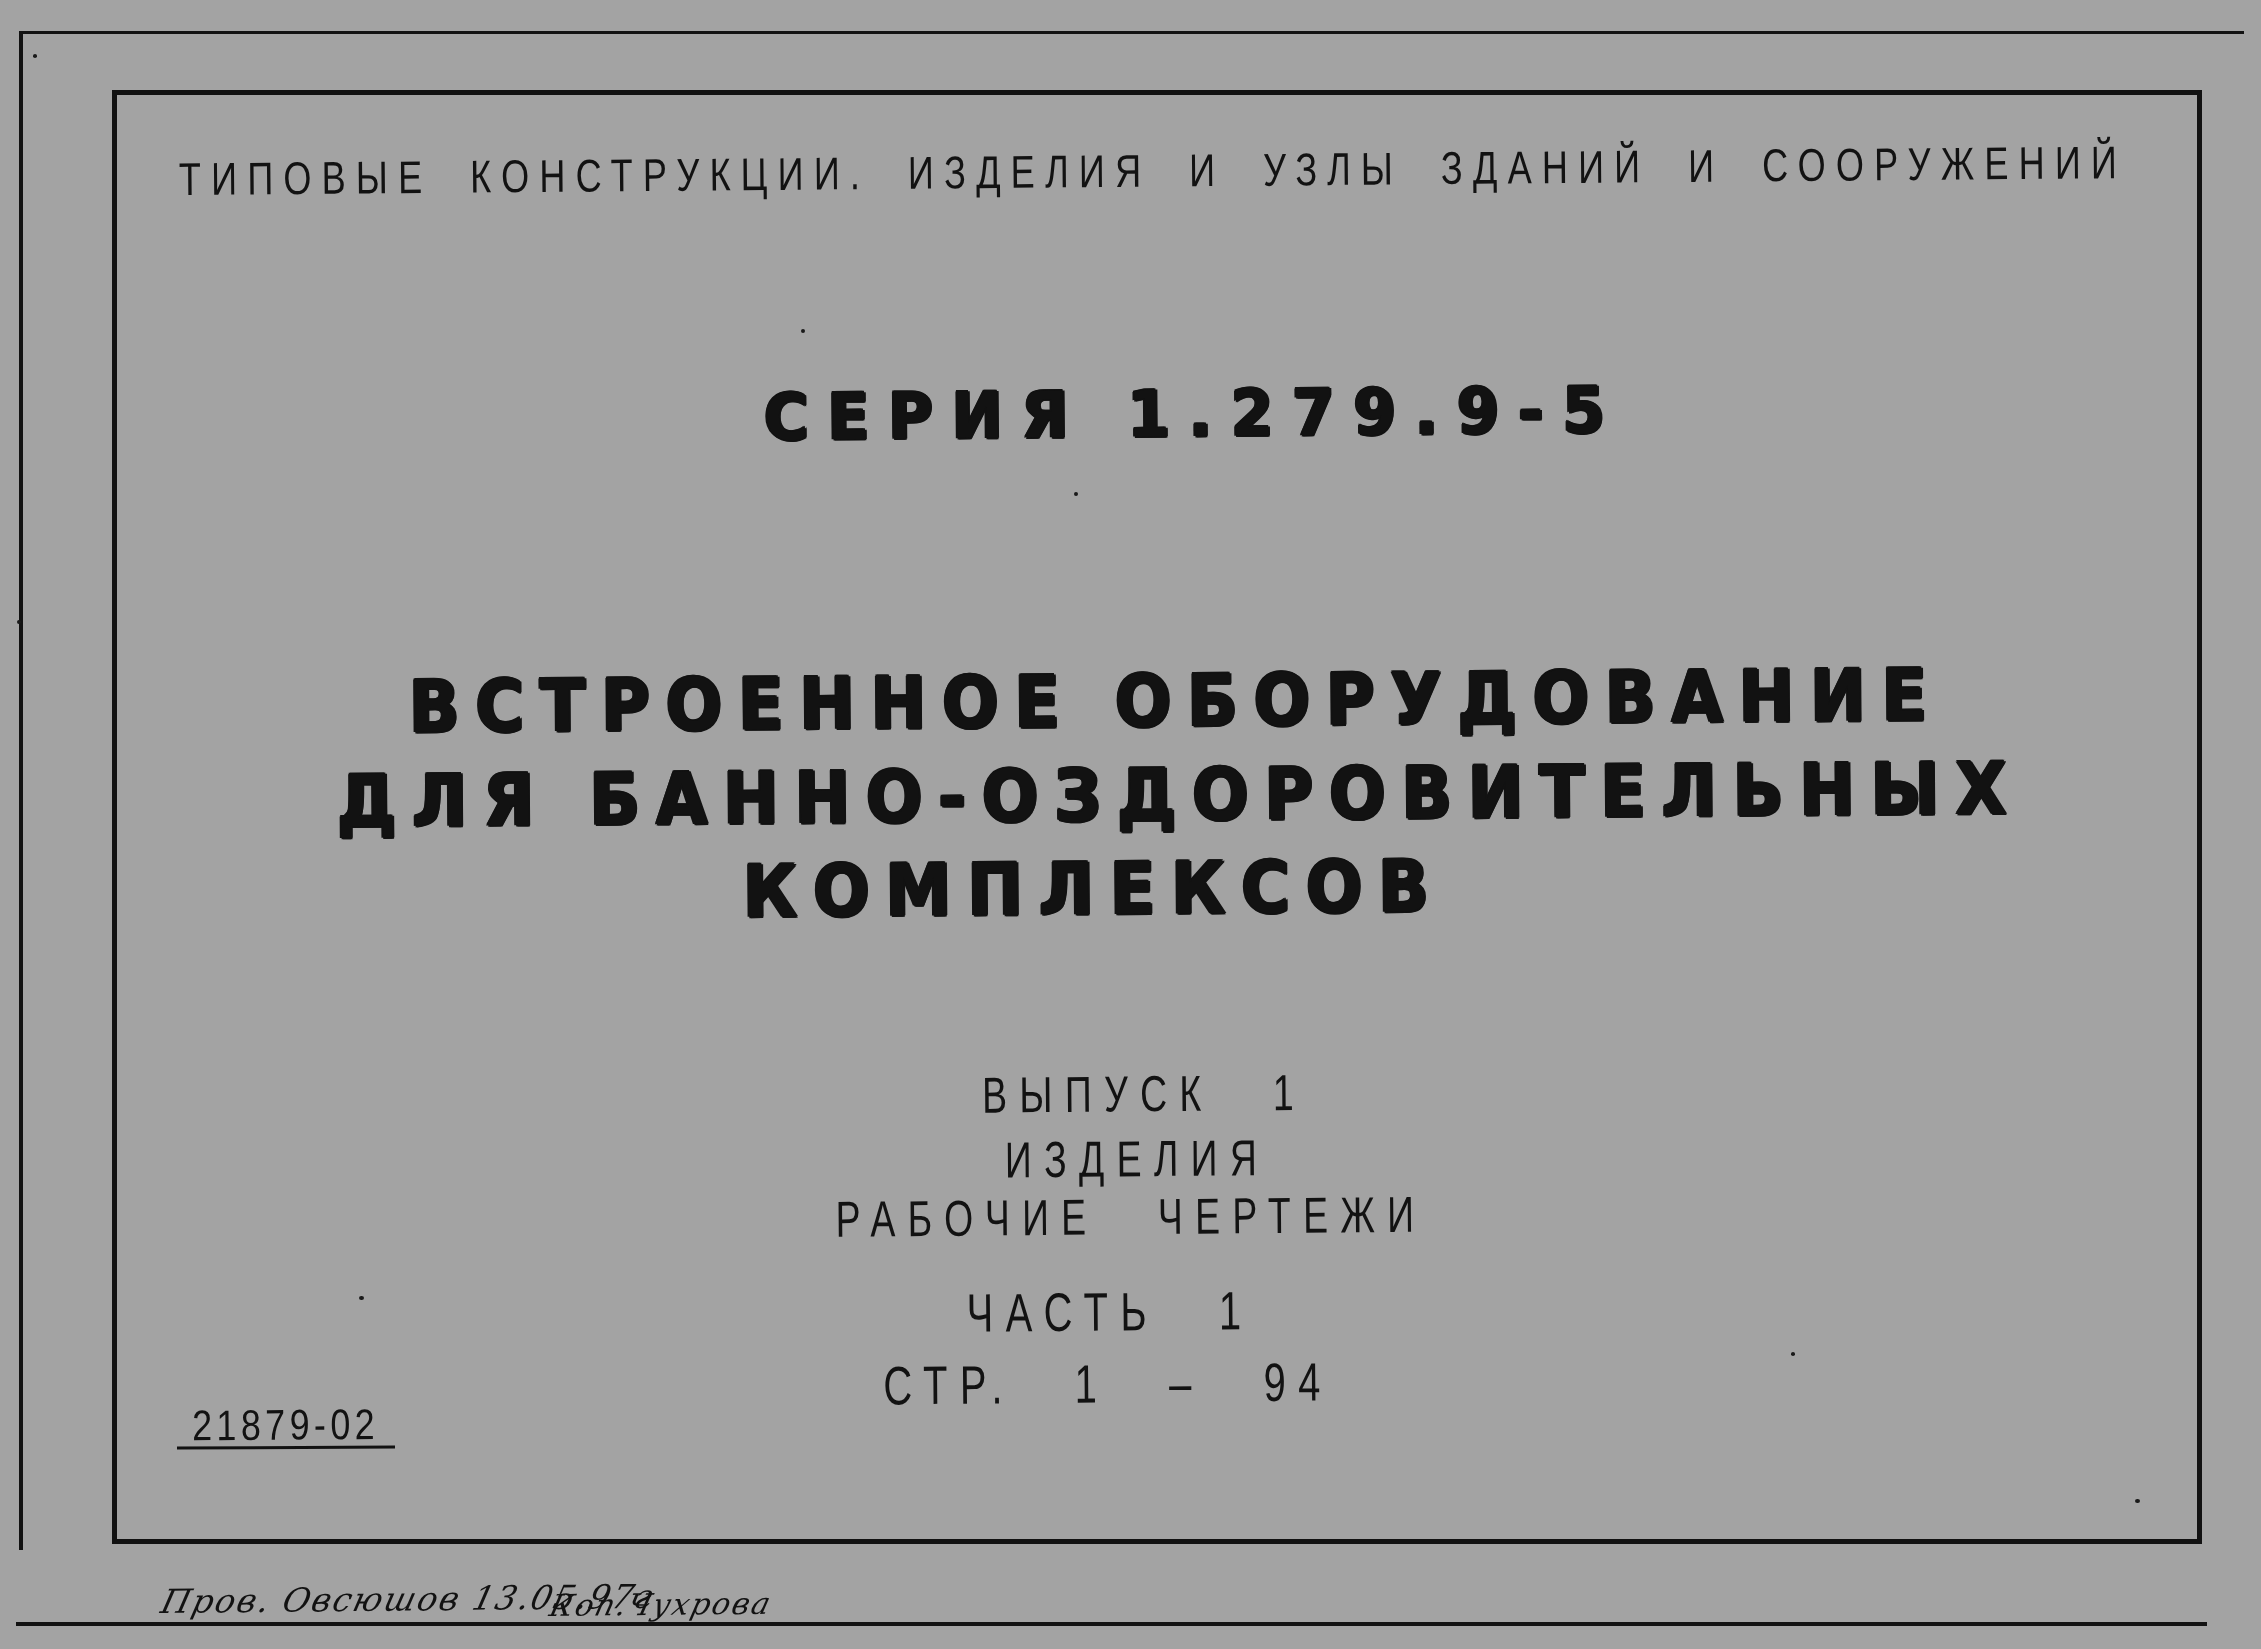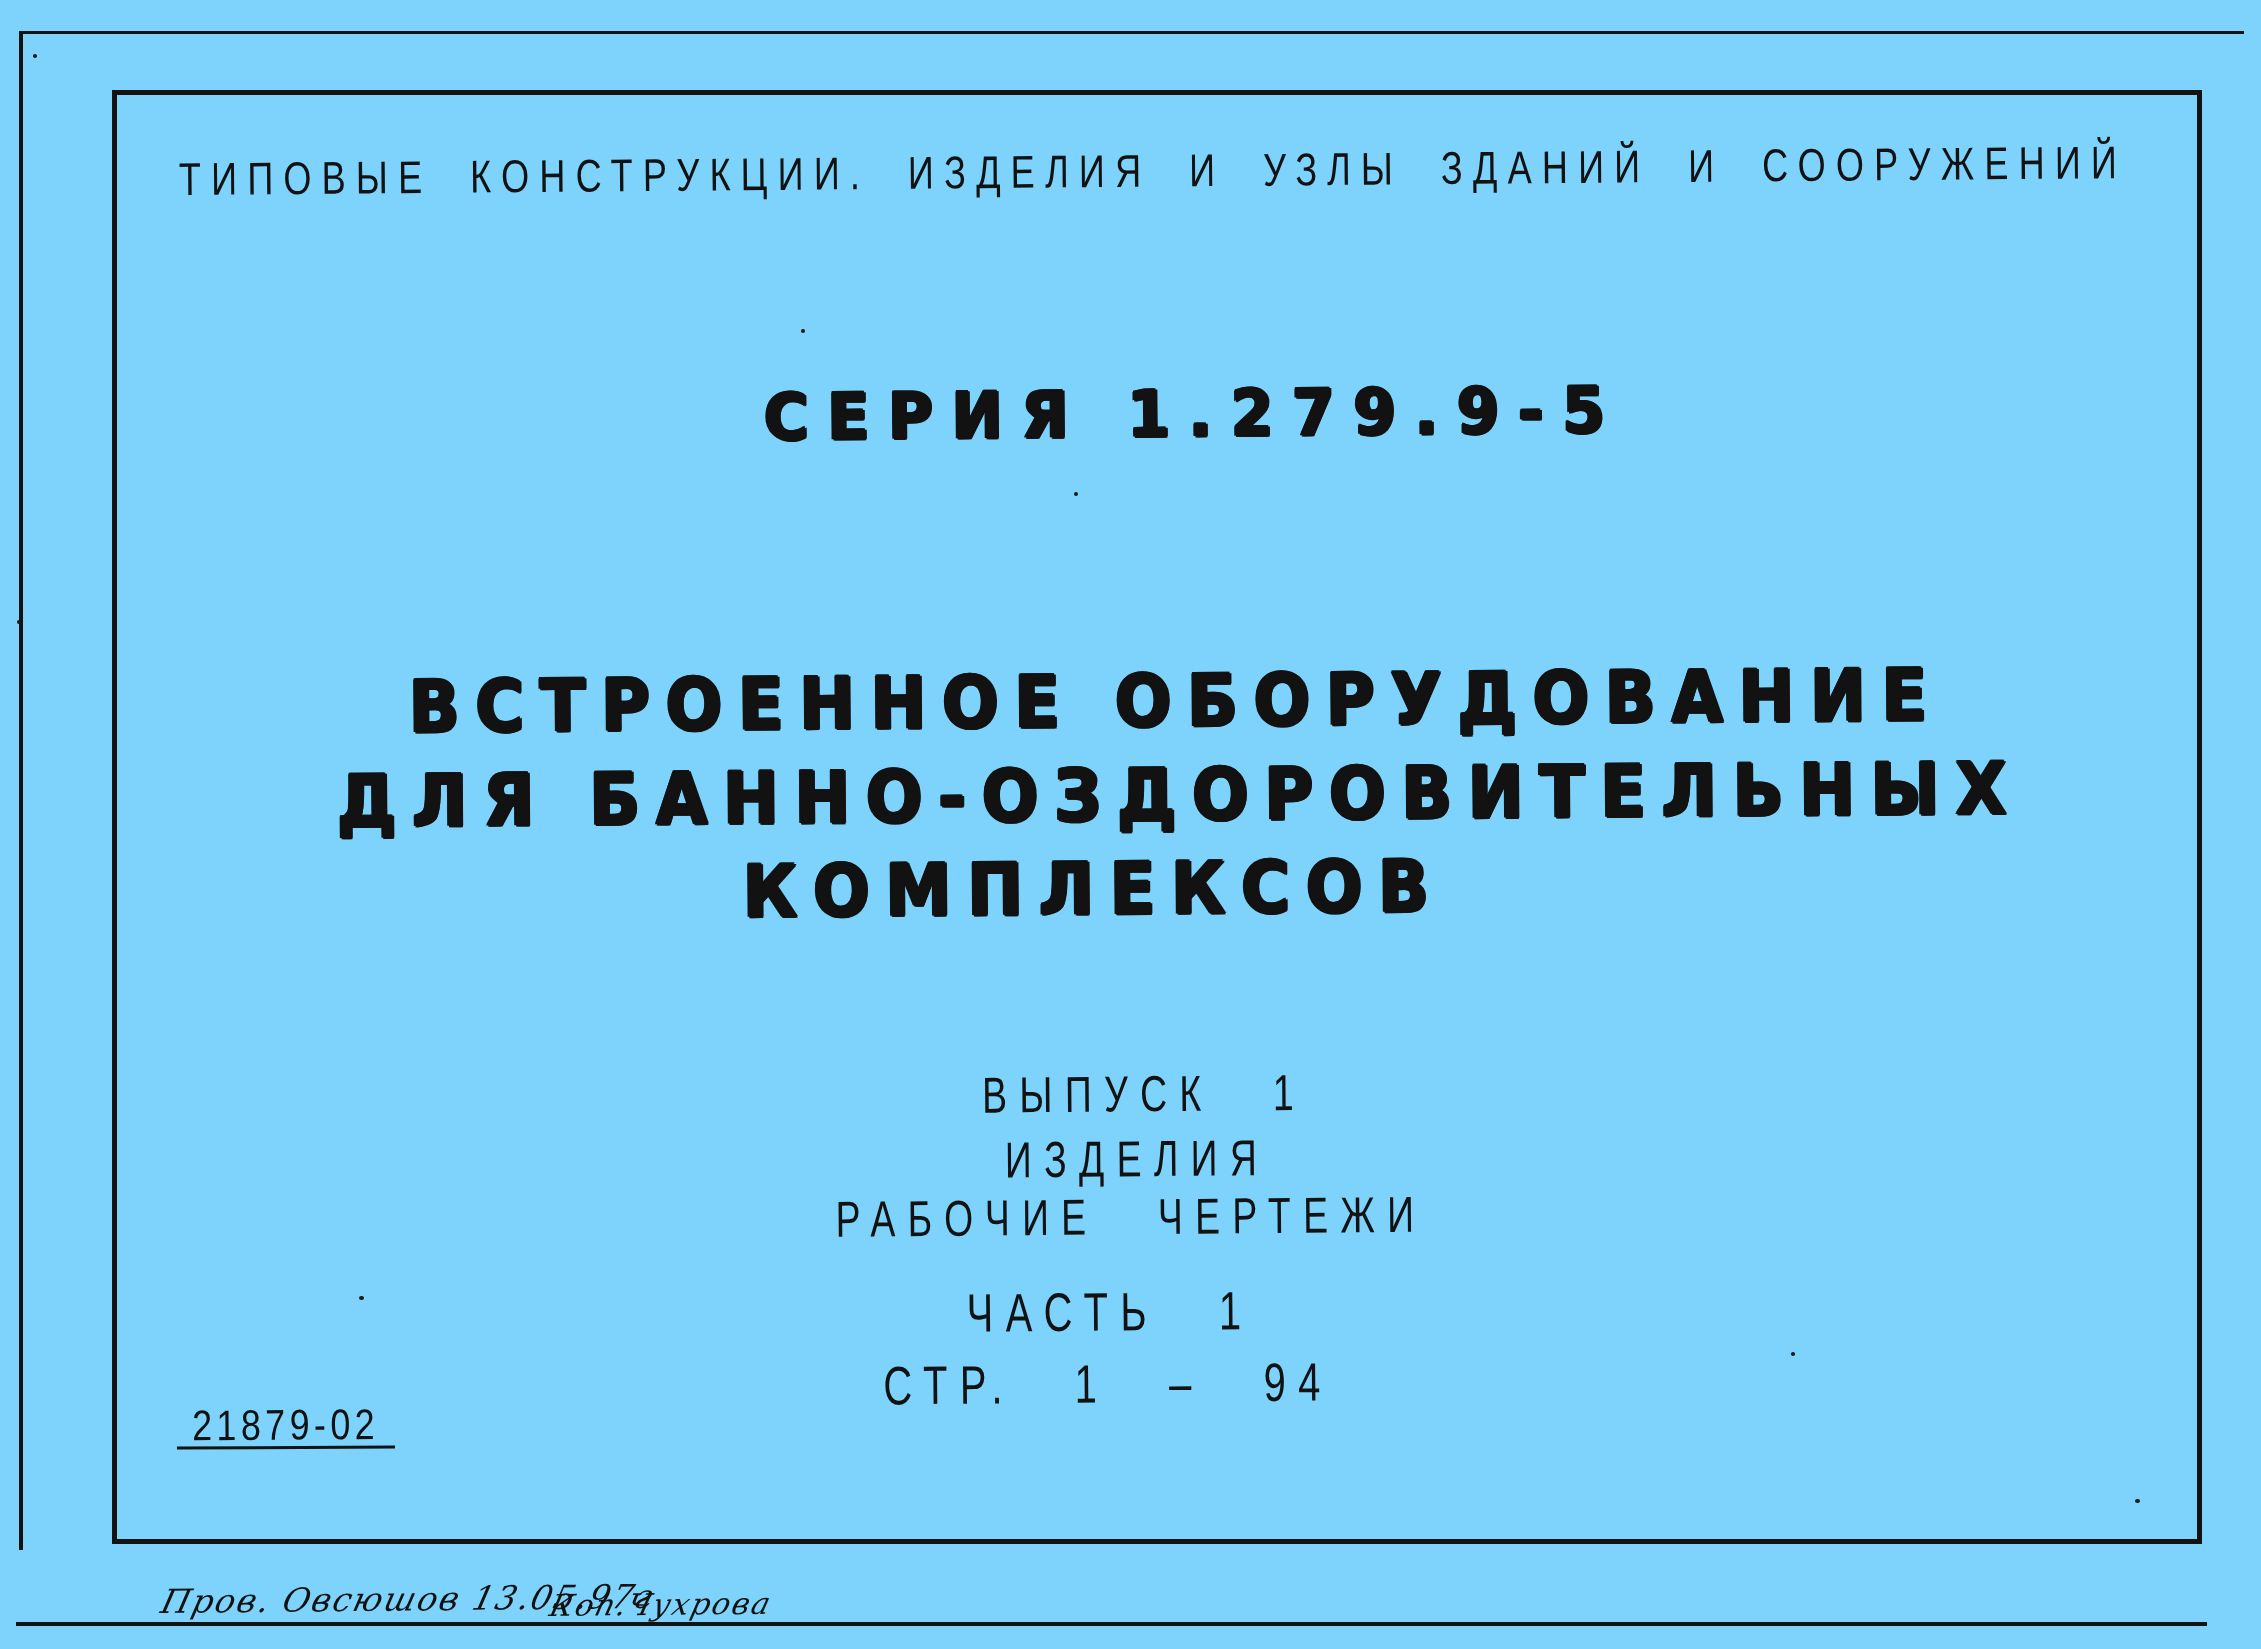--- a/index.html
+++ b/index.html
@@ -4,21 +4,21 @@
 <style>
   html, body {
     margin: 0;
     padding: 0;
     background: #ffffff;
   }
   .stage {
     position: relative;
     width: 2261px;
     height: 1650px;
-    background: #7dd3fc;
+    background: #a3a3a3;
     overflow: hidden;
     font-family: "Liberation Sans", sans-serif;
     color: #121212;
   }
   
   .edge-top {
     position: absolute; left: 19.3px; top: 31px;
     width: 2225px; height: 3.4px; background: #121212;
   }
   .edge-left {

